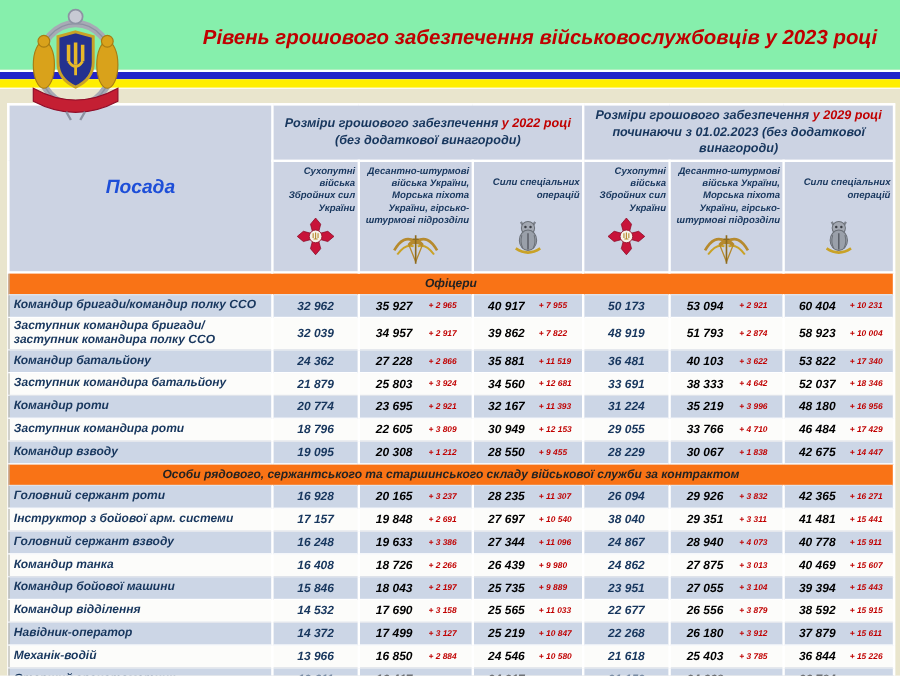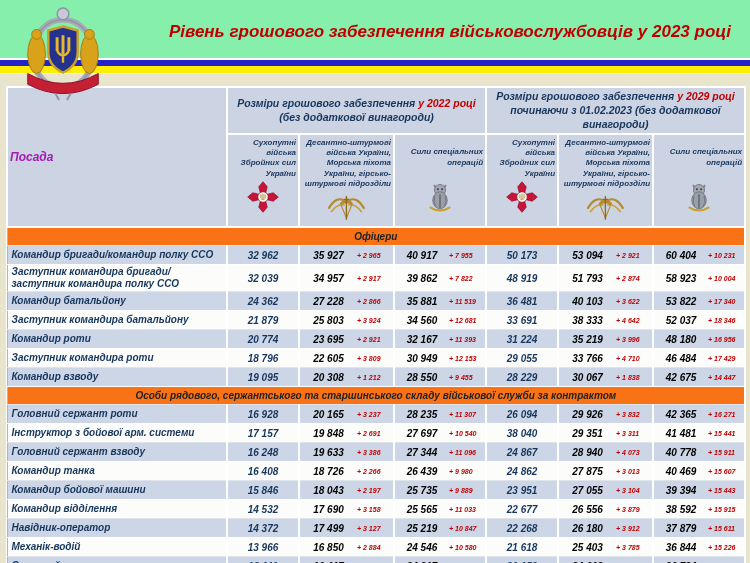--- a/index.html
+++ b/index.html
@@ -15,21 +15,21 @@
     font-size:17px;font-weight:bold;font-style:italic;color:#c00000;
   }
   .flag{background:#ffffff;padding:2px 0 1px 0;}
   .flag-blue{height:6px;background:#2323c8;}
   .flag-yellow{height:7px;background:#ffee00;}
   .coat{position:absolute;left:16px;top:3px;width:94px;height:98px;z-index:5;}
   
   .table-wrap{padding:12px 6px 0 6px;}
   table{width:738px;border-collapse:collapse;border:1px solid #b5b5ad;background:#fff;table-layout:fixed;}
   th{background:#ccd3e3;border:2px solid #ffffff;padding:1px 2px;}
-  th.pos-h{font-size:12px;color:#a21caf;font-weight:bold;font-style:italic;text-align:left;}
+  th.pos-h{font-size:16px;color:#1d4ed8;font-weight:bold;font-style:italic;text-align:center;}
   th.group{height:36px;vertical-align:middle;}
   .gline1,.gline2{font-size:10.5px;color:#17365d;font-weight:bold;font-style:italic;text-align:center;line-height:1.35;}
   .red{color:#c00000;}
   th.branch{height:78px;vertical-align:top;padding-top:3px;}
   .branch-name{
     min-height:40px;display:flex;align-items:center;justify-content:center;text-align:right;
     font-size:8px;line-height:1.3;color:#17365d;font-weight:bold;font-style:italic;
   }
   .emblem{display:flex;justify-content:center;align-items:center;height:36px;}
   .emblem svg{height:34px;}

